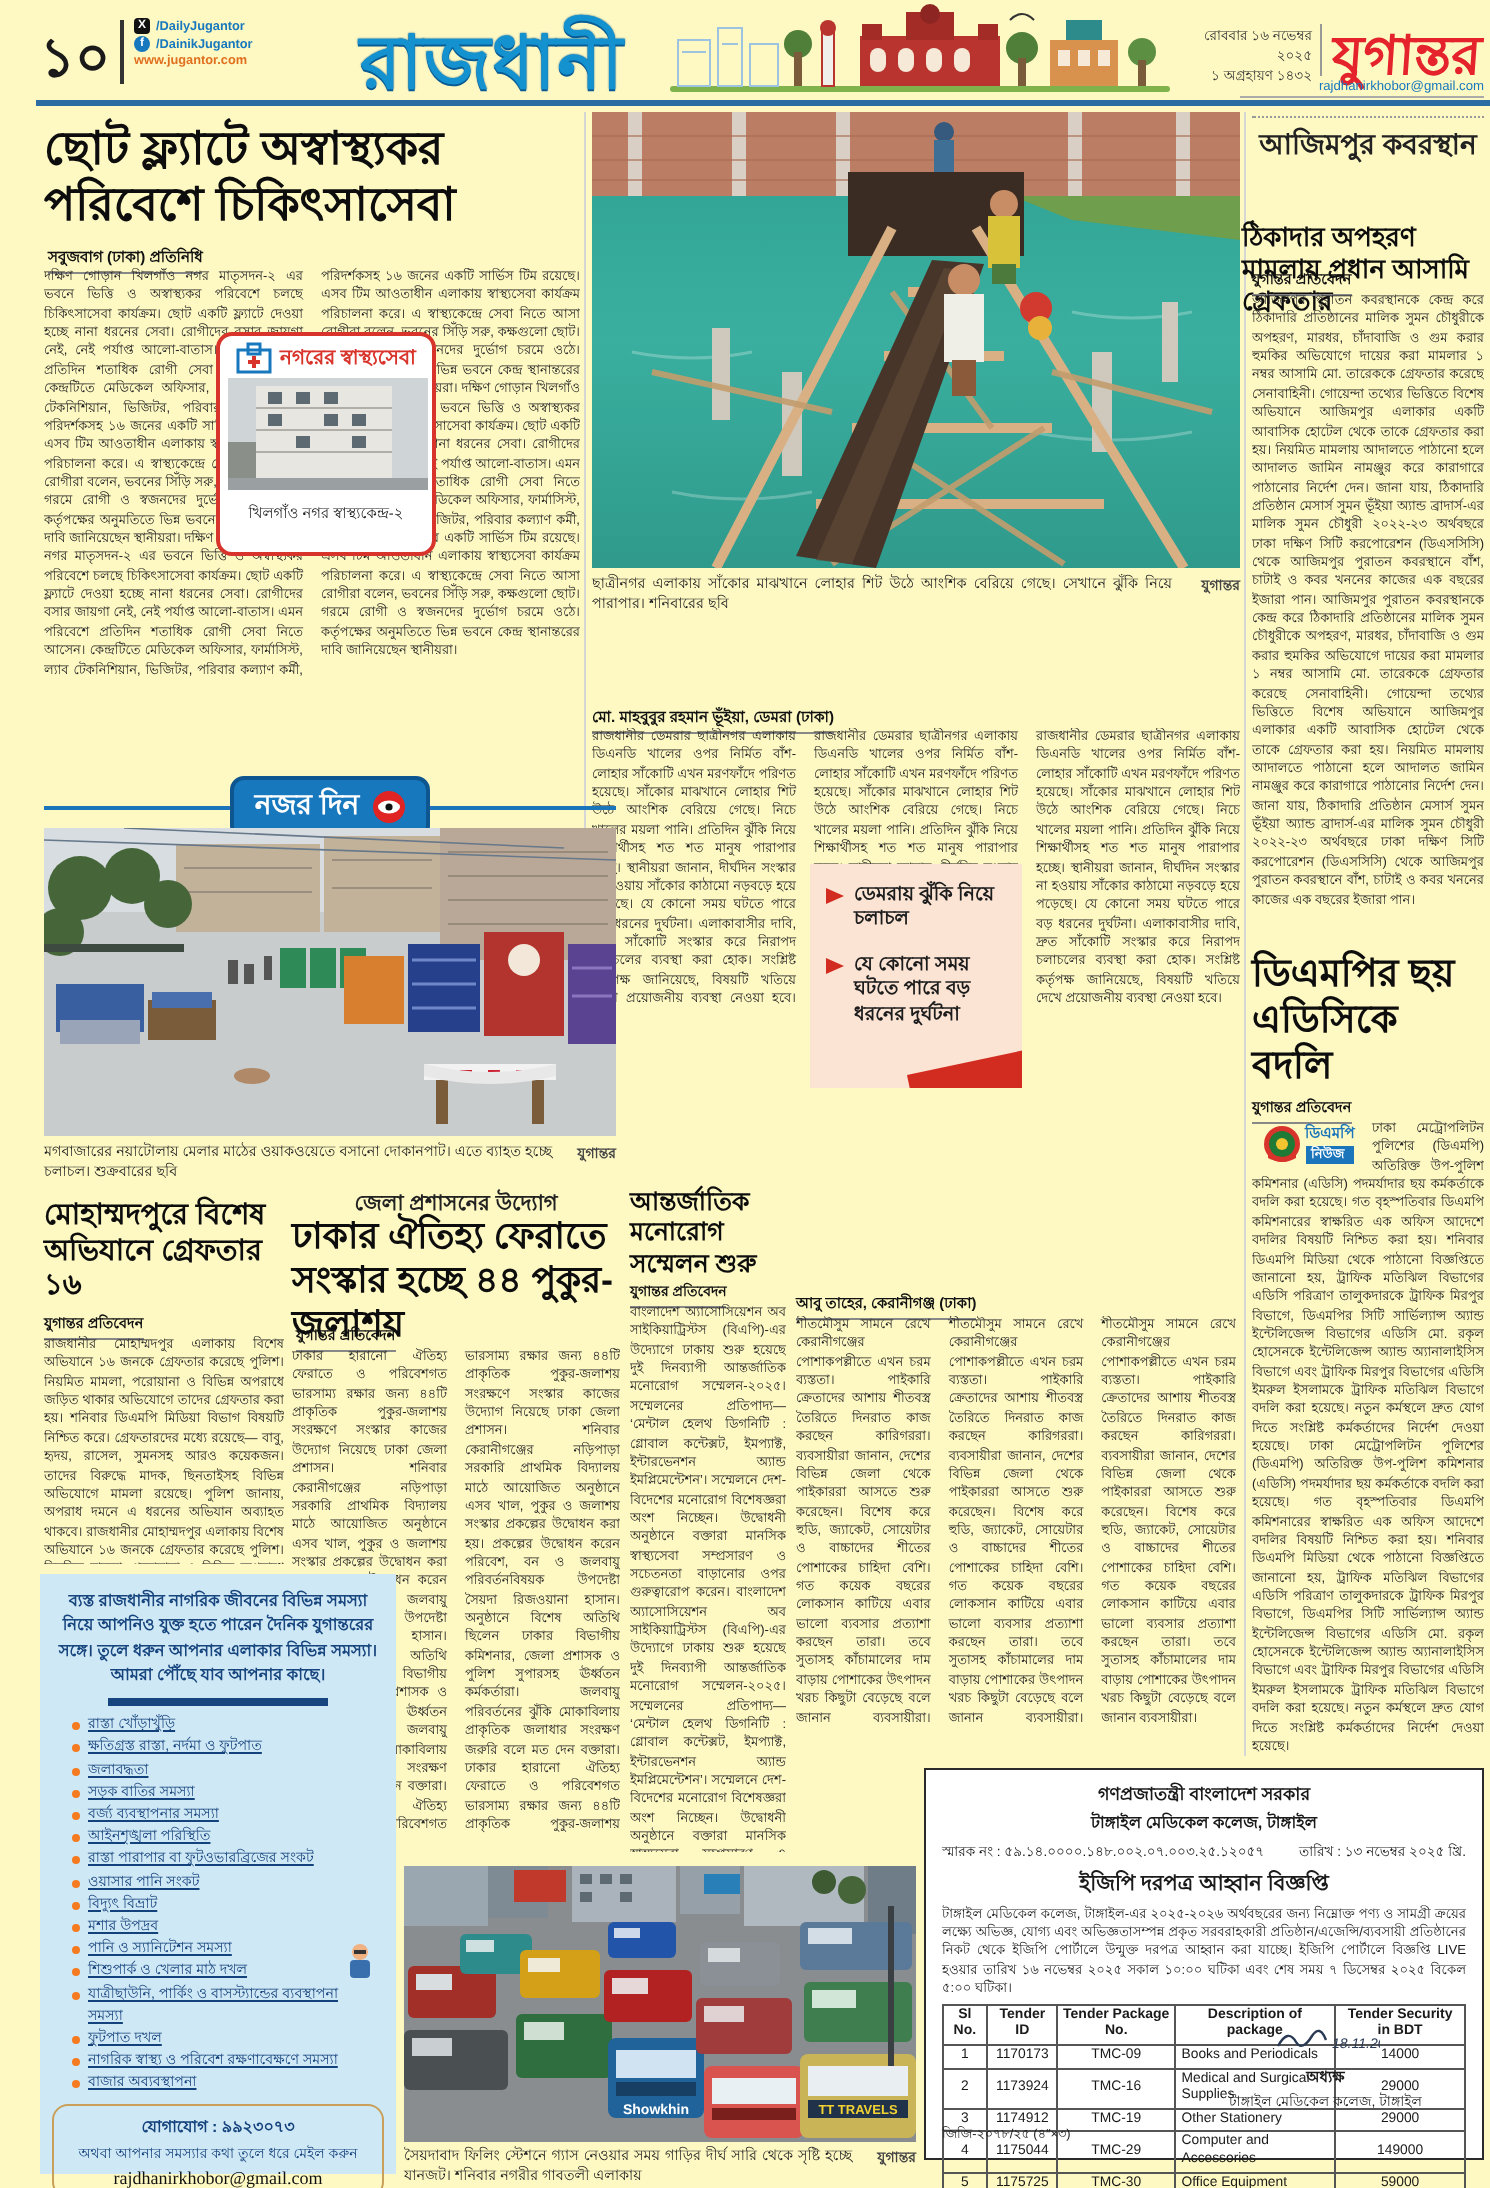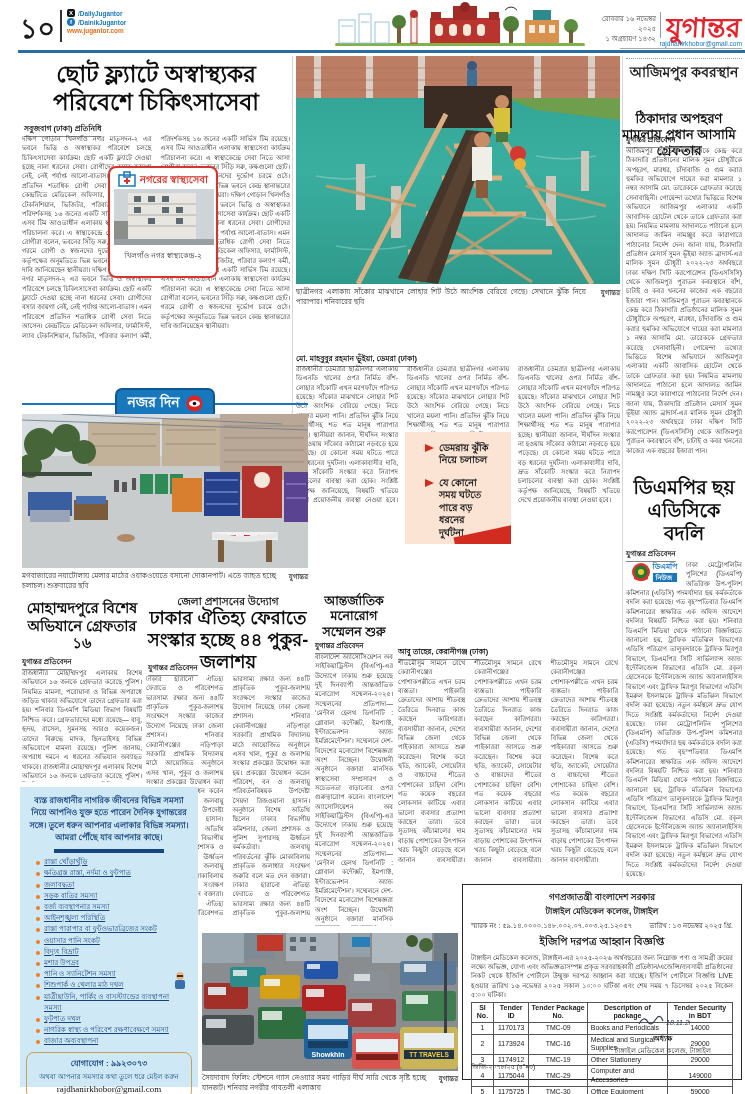--- a/index.html
+++ b/index.html
@@ -1,39 +1,39 @@
 <!DOCTYPE html>
 <html lang="bn"><head>
 <meta charset="utf-8">
 <style>
   html,body{margin:0;padding:0;background:#e9e9e9;}
-  #page{position:relative;width:745px;height:1094px;background:#ffffff;margin:0 auto;
+  #page{position:relative;width:745px;height:1094px;background:#fef9c3;margin:0 auto;
         font-family:"Liberation Sans",sans-serif;color:#1a1a1a;overflow:hidden;}
   .abs{position:absolute;}
   .body-text{font-size:6.5px;line-height:1.44;text-align:justify;color:#222;overflow:hidden;}
   .cols2{column-count:2;column-gap:9px;}
   .cols3{column-count:3;column-gap:9px;}
   .byline{font-size:7.6px;font-weight:bold;color:#111;}
   .byline-rule{border-bottom:1px solid #888;display:inline-block;padding-bottom:1px;}
-  .headline{font-weight:800;color:#0d0d0d;text-align:center;line-height:1.22;}
+  .headline{font-weight:800;color:#0d0d0d;text-align:left;line-height:1.22;}
   .kicker{font-weight:bold;text-align:center;color:#222;}
   .caption{font-size:7.2px;line-height:1.35;color:#222;text-align:justify;}
   .credit{font-size:7px;color:#444;float:right;font-weight:bold;}
   .vline{width:1px;background:#d6d6d6;}
   
   .masthead{font-size:37px;font-weight:800;color:#1492cf;
             text-shadow:0 0 1px #0a5c94, 0 1px 0 #0a5c94;letter-spacing:1px;}
   .brand{font-size:27px;font-weight:800;color:#e4232c;transform:skewX(-4deg);}
   .social-row{display:flex;align-items:center;gap:3px;font-size:6.4px;font-weight:bold;}
   
   .nd-line{flex:1;height:2px;background:#1b75bb;}
   .nd-pill{background:#1778be;border:2px solid #0d568f;border-radius:7px;color:#fff;
            font-size:14px;font-weight:800;padding:1px 10px 3px;display:flex;align-items:center;gap:6px;}
   
-  .hl-box{background:#fbe4d4;padding:10px 20px 14px;position:relative;overflow:hidden;}
+  .hl-box{background:#fbe4d4;padding:10px 8px 14px;position:relative;overflow:hidden;}
   .hl-item{display:flex;gap:5px;margin-bottom:10px;}
   .hl-arrow{width:0;height:0;border-top:4px solid transparent;border-bottom:4px solid transparent;
             border-right:9px solid #d22b20;margin-top:2px;flex:0 0 auto;transform:scaleX(-1);}
   .hl-text{font-size:9.6px;font-weight:800;color:#1c1c1c;line-height:1.3;}
   .hl-ribbon{position:absolute;right:-14px;bottom:-8px;width:70px;height:22px;background:#d22b20;transform:rotate(-12deg);}
   
   .reader{background:#cfe8f6;}
   .reader-intro{font-size:8.2px;line-height:1.5;color:#17457e;font-weight:bold;text-align:center;}
   .reader-list{list-style:none;margin:4px 0 0;padding:0 6px 0 10px;}
   .reader-list li{font-size:7.1px;color:#14427c;line-height:1.58;position:relative;padding-left:8px;text-decoration:underline;}
@@ -59,20 +59,21 @@
     <div class="social-row">
       <span style="display:inline-block;width:8px;height:8px;background:#111;color:#fff;border-radius:2px;font-size:6px;line-height:8px;text-align:center;">X</span>
       <span style="color:#1778be;">/DailyJugantor</span>
     </div>
     <div class="social-row" style="margin-top:1px;">
       <span style="display:inline-block;width:8px;height:8px;background:#1778be;color:#fff;border-radius:50%;font-size:6px;line-height:8px;text-align:center;">f</span>
       <span style="color:#1778be;">/DainikJugantor</span>
     </div>
     <div class="social-row" style="margin-top:1px;color:#e07020;">www.jugantor.com</div>
   </div>
+  <div class="abs masthead" style="left:180px;top:2px;">রাজধানী</div>
 
   <svg class="abs" style="left:335px;top:2px;" width="250" height="46" viewBox="0 0 250 46">
     <rect x="0" y="41" width="250" height="3" rx="1.5" fill="#7fb24a"></rect>
     <g stroke="#9cc4e0" stroke-width="1" fill="none">
       <rect x="4" y="18" width="16" height="23"></rect>
         <rect x="24" y="12" width="12" height="29"></rect>
       <rect x="40" y="20" width="14" height="21"></rect>
         <line x1="6" y1="24" x2="18" y2="24"></line>
         <line x1="26" y1="20" x2="34" y2="20"></line>
     </g>

